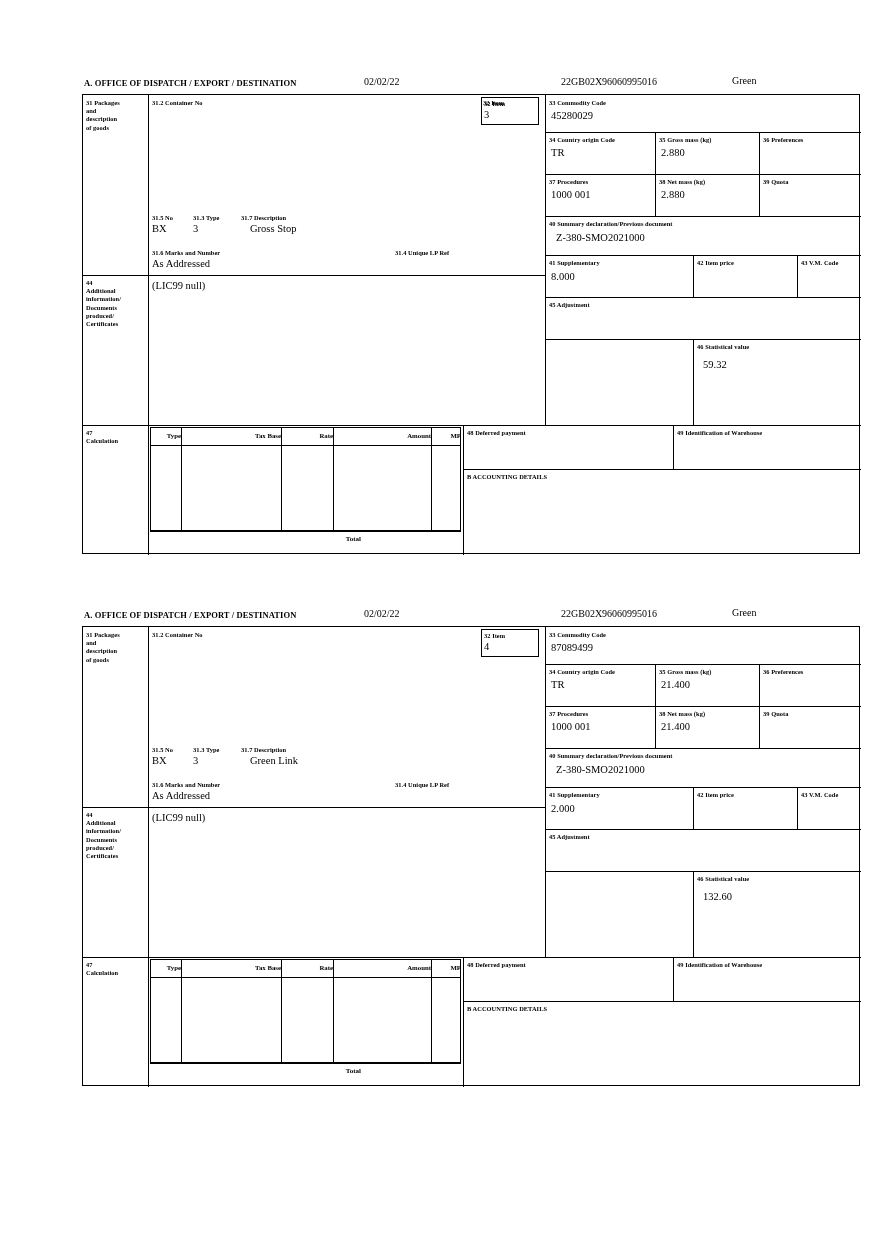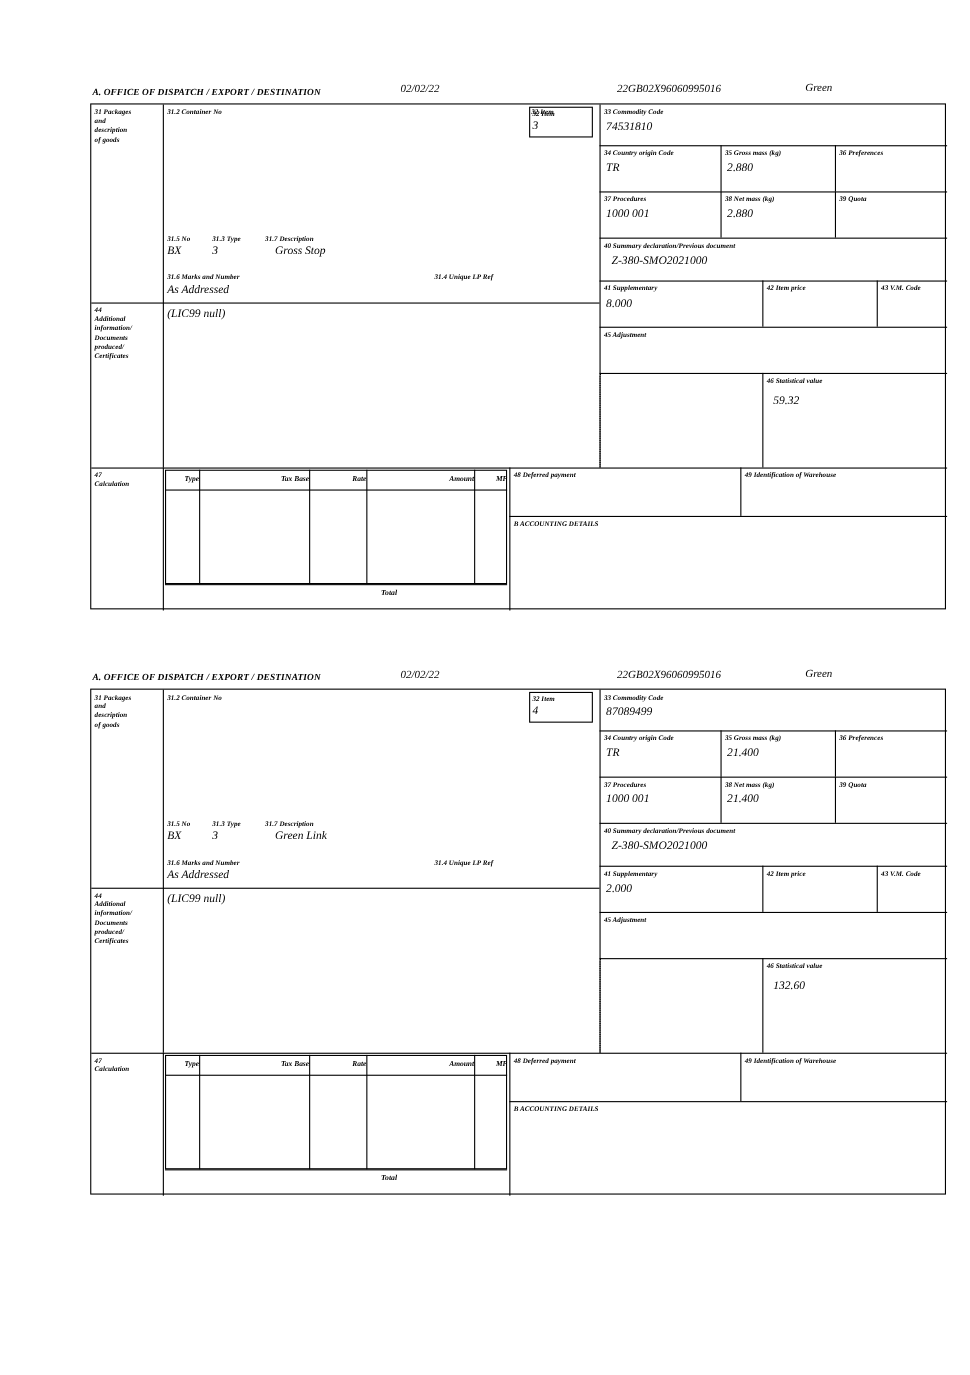--- a/index.html
+++ b/index.html
@@ -11,21 +11,20 @@
     width: 882px;
     height: 1250px;
     font-family: "Liberation Serif", serif;
     color: #000000;
     position: relative;
   }
   .page {
     position: relative;
     width: 882px;
     height: 1250px;
-    font-style: italic;
   }
   .form {
     position: absolute;
     left: 82px;
     width: 780px;
   }
   .form-1 { top: 78px; }
   .form-2 { top: 610px; }
 
   
@@ -179,21 +178,21 @@
         <div>44</div>
         <div>Additional</div>
         <div>information/</div>
         <div>Documents</div>
         <div>produced/</div>
         <div>Certificates</div>
       </div>
       <div class="c val" style="left:69px; top:185px; width:380px;">(LIC99 null)</div>
 
       <div class="c lbl" style="left:466px; top:4px;">33 Commodity Code</div>
-      <div class="c val" style="left:468px; top:15px;">74531810</div>
+      <div class="c val" style="left:468px; top:15px;">45280029</div>
       <div class="hline" style="left:462px; top:37px; width:316px;"></div>
 
       <div class="c lbl" style="left:466px; top:41px;">34 Country origin Code</div>
       <div class="c val" style="left:468px; top:52px;">TR</div>
       <div class="vline" style="left:572px; top:37px; height:42px;"></div>
       <div class="c lbl" style="left:576px; top:41px;">35 Gross mass (kg)</div>
       <div class="c val" style="left:578px; top:52px;">2.880</div>
       <div class="vline" style="left:676px; top:37px; height:42px;"></div>
       <div class="c lbl" style="left:680px; top:41px;">36 Preferences</div>
       <div class="c val" style="left:682px; top:52px;"></div>

